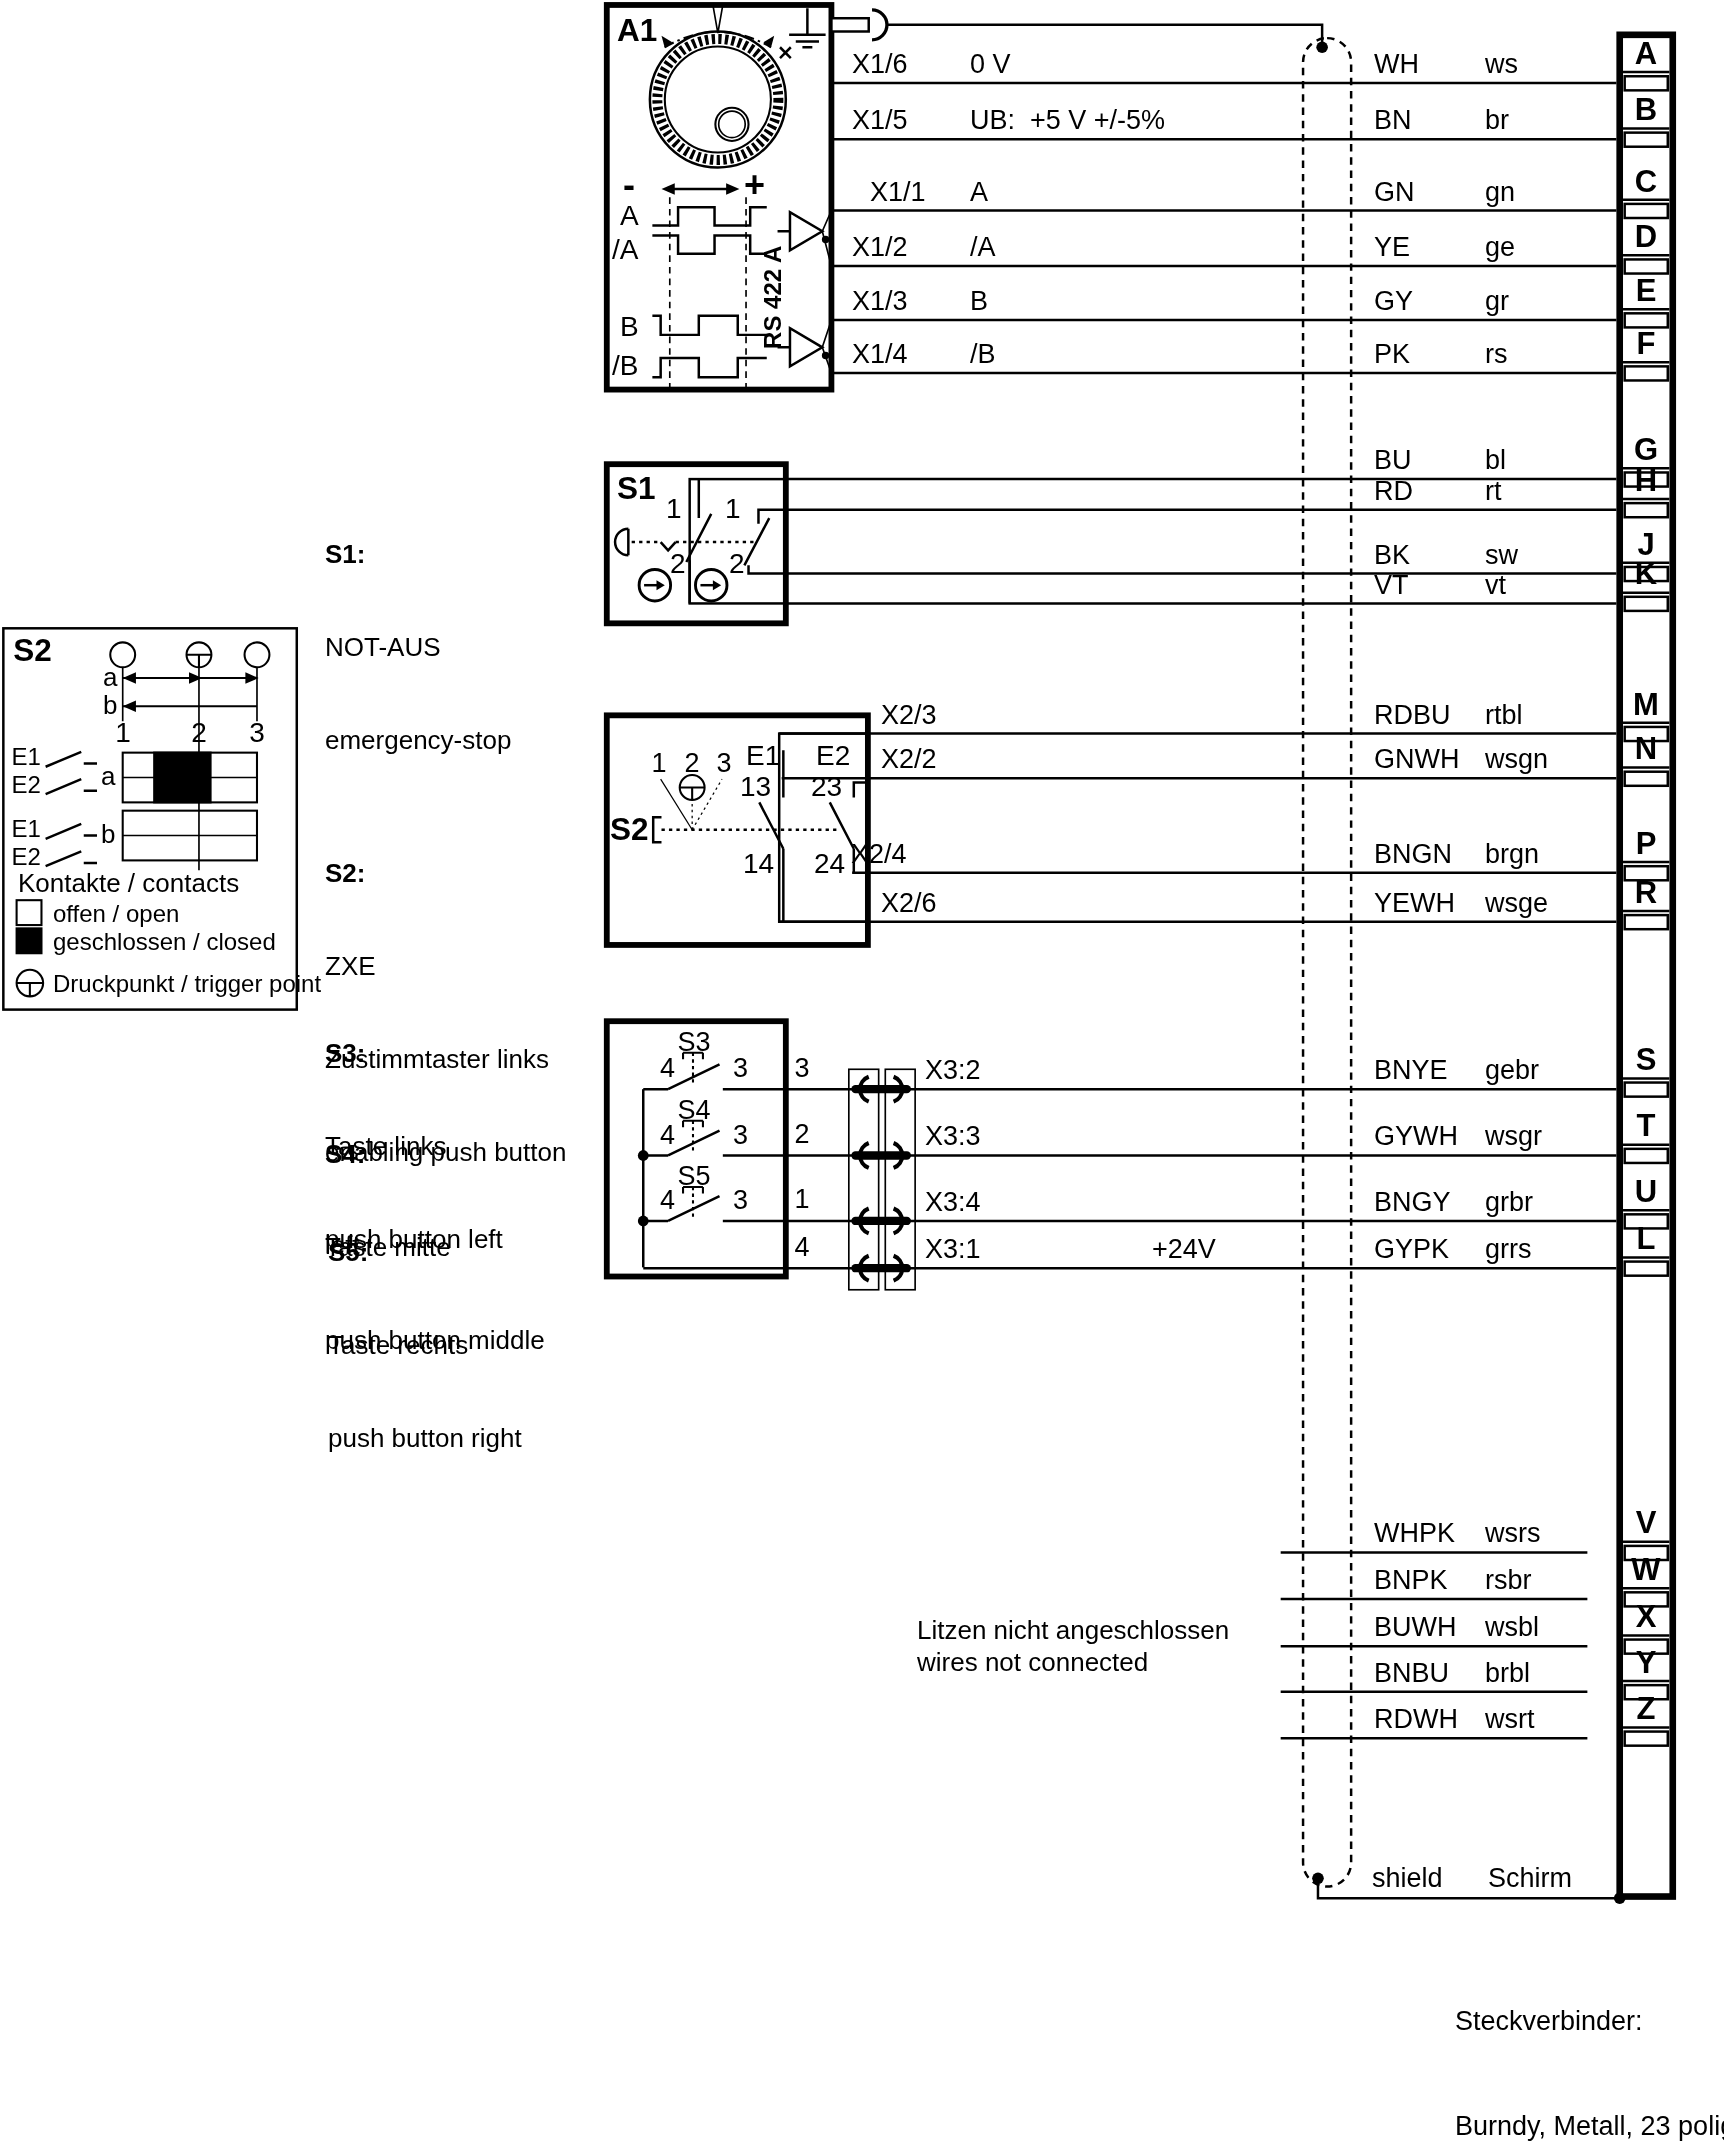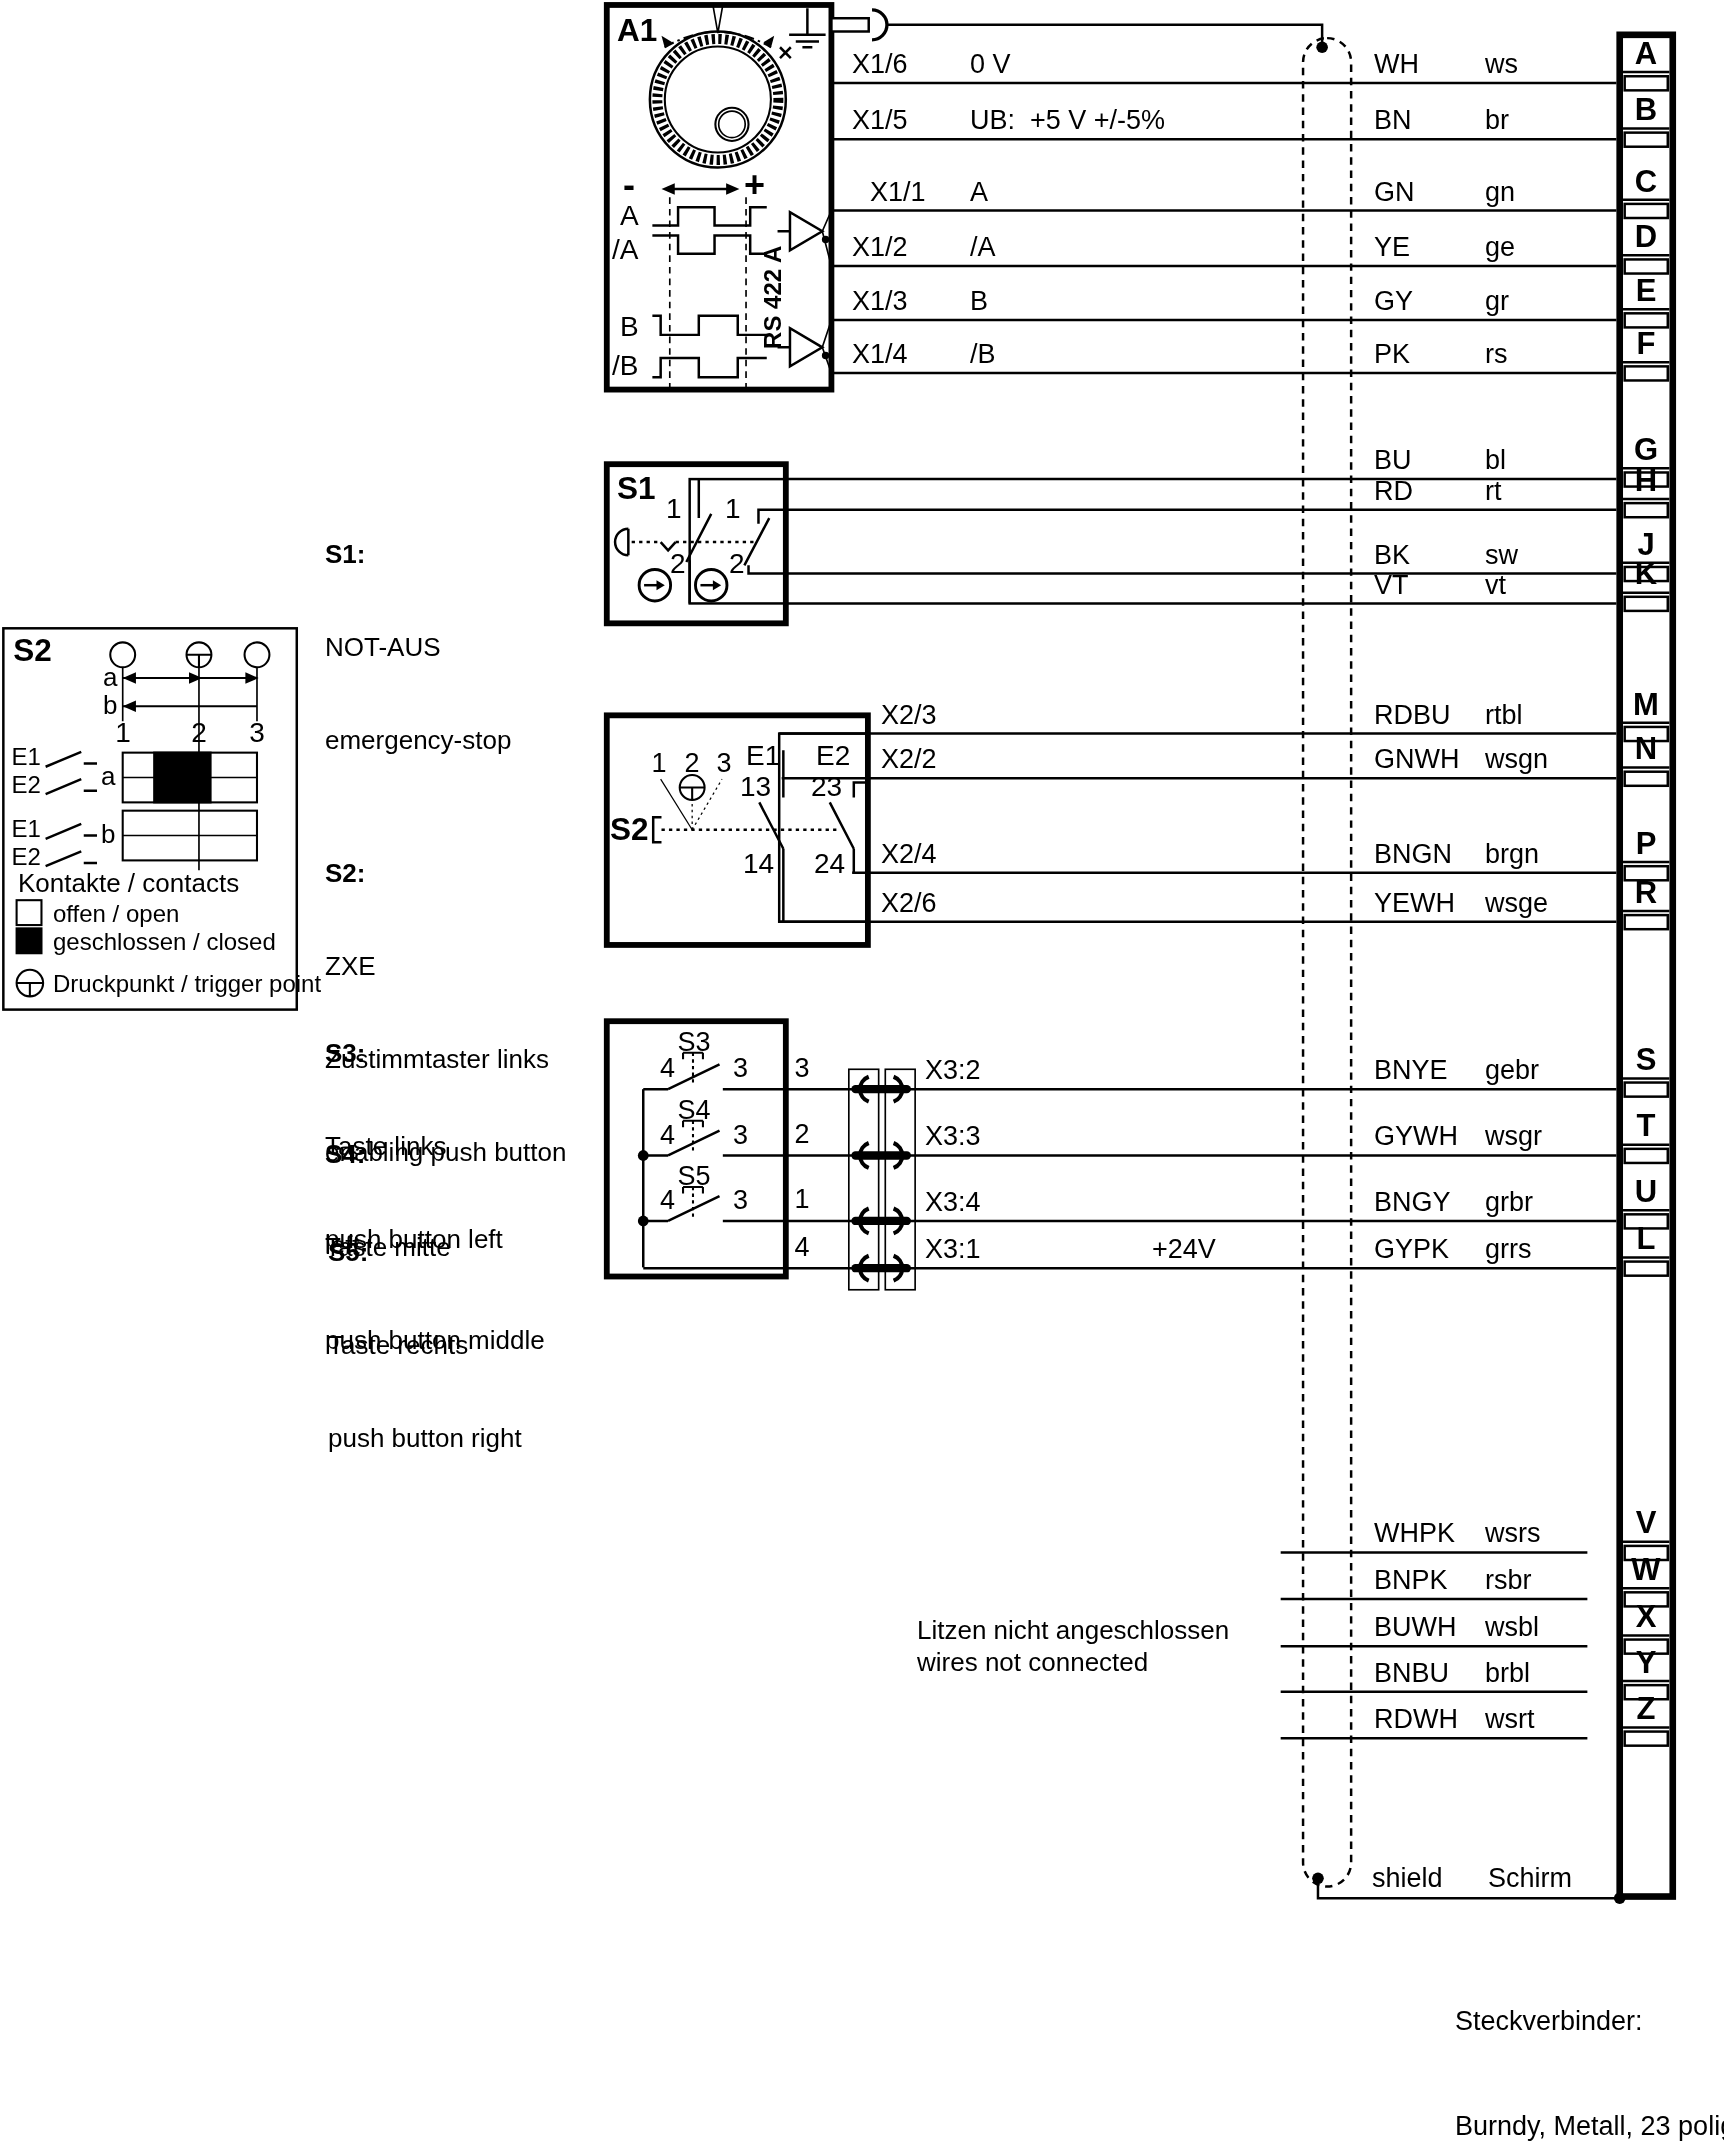--- a/index.html
+++ b/index.html
@@ -381,21 +381,21 @@
       <div class="t s33" style="left: 1485px; bottom: 1551px;">vt</div>
       <div class="t pinl" style="left: 1646px; bottom: 1430px;">M</div>
       <div class="t s33" style="left: 881px; bottom: 1421px;">X2/3</div>
       <div class="t s33" style="left: 1374px; bottom: 1421px;">RDBU</div>
       <div class="t s33" style="left: 1485px; bottom: 1421px;">rtbl</div>
       <div class="t pinl" style="left: 1646px; bottom: 1386px;">N</div>
       <div class="t s33" style="left: 881px; bottom: 1377px;">X2/2</div>
       <div class="t s33" style="left: 1374px; bottom: 1377px;">GNWH</div>
       <div class="t s33" style="left: 1485px; bottom: 1377px;">wsgn</div>
       <div class="t pinl" style="left: 1646px; bottom: 1291px;">P</div>
-      <div class="t s33" style="left: 881px; bottom: 1282px;">X2/4</div>
+      <div class="t s33" style="left: 851px; bottom: 1282px;">X2/4</div>
       <div class="t s33" style="left: 1374px; bottom: 1282px;">BNGN</div>
       <div class="t s33" style="left: 1485px; bottom: 1282px;">brgn</div>
       <div class="t pinl" style="left: 1646px; bottom: 1242px;">R</div>
       <div class="t s33" style="left: 881px; bottom: 1233px;">X2/6</div>
       <div class="t s33" style="left: 1374px; bottom: 1233px;">YEWH</div>
       <div class="t s33" style="left: 1485px; bottom: 1233px;">wsge</div>
       <div class="t pinl" style="left: 1646px; bottom: 1075px;">S</div>
       <div class="t s33" style="left: 925px; bottom: 1066px;">X3:2</div>
       <div class="t s33 cx" style="left: 802px; bottom: 1068px;">3</div>
       <div class="t s33" style="left: 1374px; bottom: 1066px;">BNYE</div>

